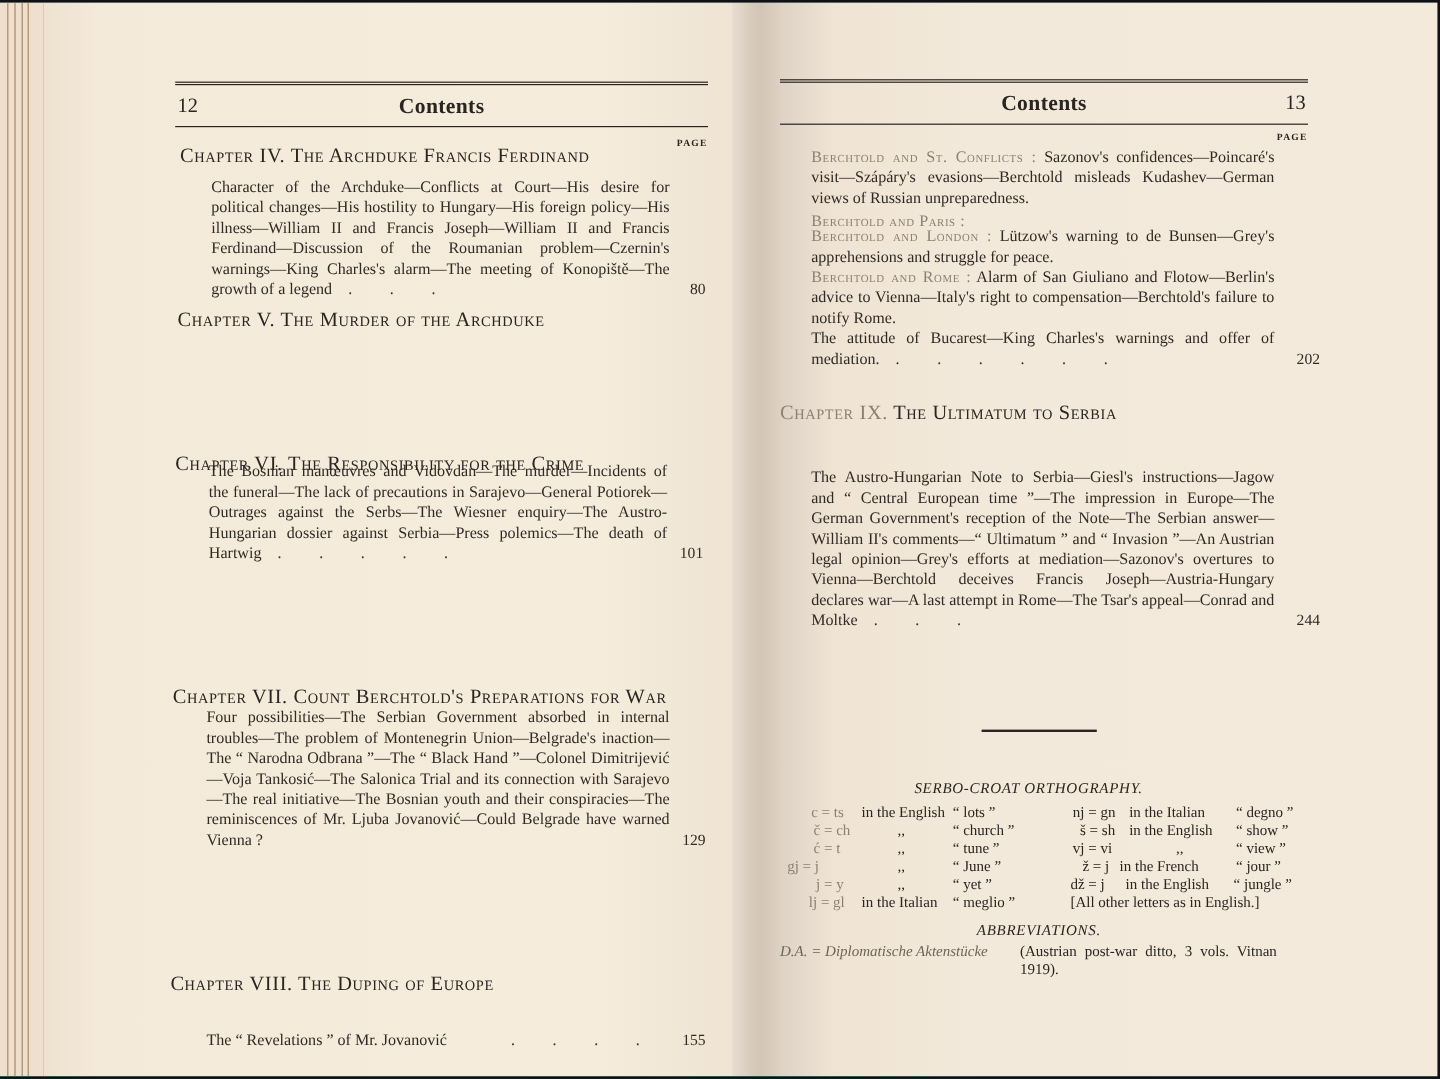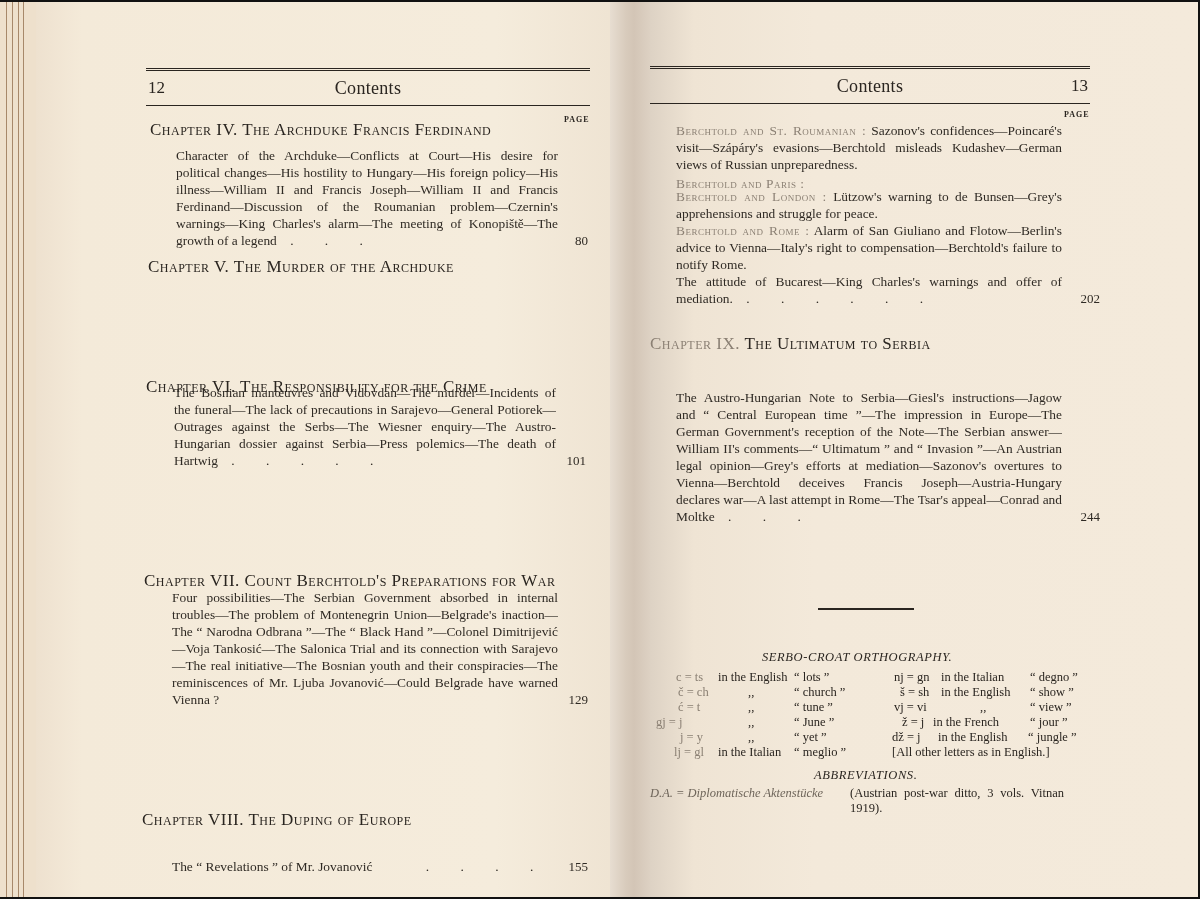--- a/index.html
+++ b/index.html
@@ -36,21 +36,21 @@
   }
 
   .hdr {
     position: absolute;
     border-top: 3px double #2a2520;
     border-bottom: 1.5px solid #2a2520;
     height: 34px;
   }
   .hdr .title {
     position: absolute; left: 0; right: 0; top: 7px; text-align: center;
-    font-family: "Liberation Serif", serif; font-weight: normal; font-size: 18px;
+    font-family: "Liberation Serif", serif; font-weight: bold; font-size: 18px;
     letter-spacing: 0.3px;
   }
   .hdr .pnum {
     position: absolute; top: 7px; font-family: "Liberation Serif", serif; font-size: 17px;
   }
   .page-label {
     position: absolute; font-size: 8px; font-weight: bold; letter-spacing: 1px;
     font-family: "Liberation Serif", serif;
   }
 
@@ -170,21 +170,21 @@
   <div class="gutter"></div>
 
   <div class="page-right">
     <div class="hdr" style="left:0px; top:64px; width:440px;">
       <span class="title">Contents</span>
       <span class="pnum" style="right:2px;">13</span>
     </div>
     <div class="page-label" style="left:414px; top:108px;">PAGE</div>
 
     <div class="toc body-text" style="left:26px; top:120px; width:386px; text-indent:0;">
-      <span class="sc faded">Berchtold and St. Roumanian :</span>
+      <span class="sc faded">Berchtold and St. Conflicts :</span>
       <span>Sazonov's confidences—Poincaré's visit—Szápáry's evasions—Berchtold misleads Kudashev—German views of Russian unpreparedness.</span>
     </div>
     <div class="toc body-text" style="left:26px; top:173px; width:386px;">
       <span class="sc faded">Berchtold and Paris :</span>
     </div>
     <div class="toc body-text" style="left:26px; top:186px; width:386px;">
       <span class="sc faded">Berchtold and London :</span>
       <span>Lützow's warning to de Bunsen—Grey's apprehensions and struggle for peace.</span>
     </div>
     <div class="toc body-text" style="left:26px; top:220px; width:386px;">

